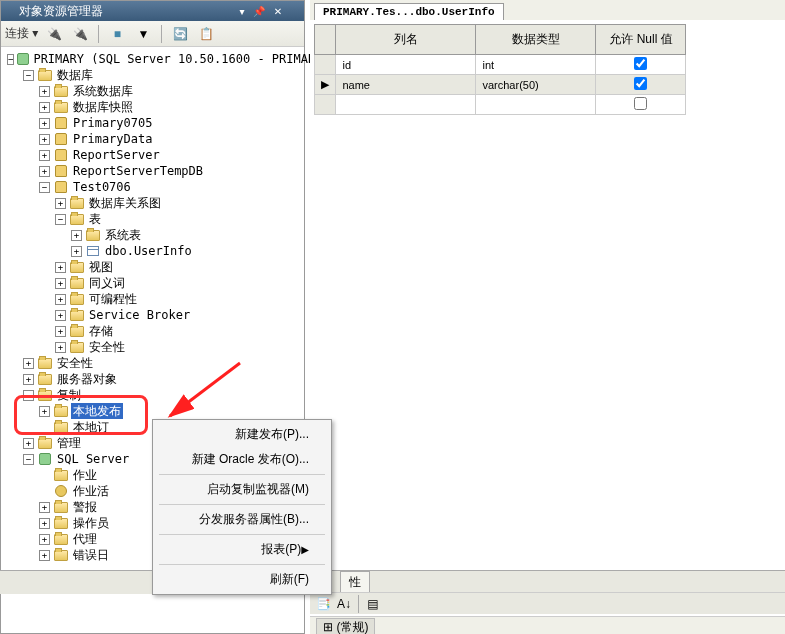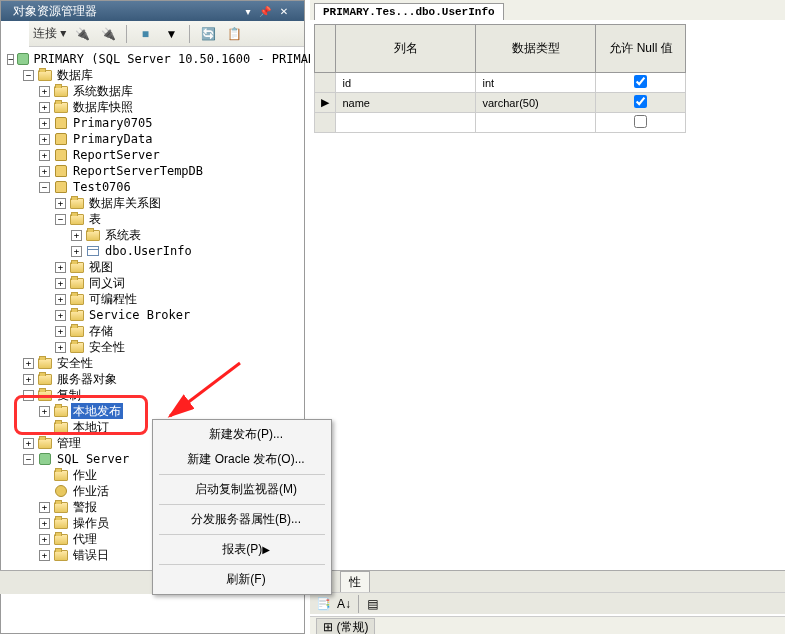--- a/index.html
+++ b/index.html
@@ -1,22 +1,22 @@
 <!DOCTYPE html>
 <html><head>
 <meta charset="utf-8">
 <style>
 * { box-sizing: border-box; margin: 0; padding: 0; }
 body { font-family: "Microsoft YaHei", SimSun, Tahoma, sans-serif; font-size: 12px; background: #fff; width: 785px; height: 634px; overflow: hidden; position: relative; }
 .panel-left { position: absolute; left: 0; top: 0; width: 305px; height: 634px; border: 1px solid #999; background: #fff; }
-.panel-title { background: linear-gradient(to bottom, #5a7a9a, #3a5a7a); color: #fff; padding: 2px 12px; height: 20px; display: flex; justify-content: space-between; align-items: center; font-size: 12px; }
+.panel-title { background: linear-gradient(to bottom, #5a7a9a, #3a5a7a); color: #fff; padding: 2px 18px; height: 20px; display: flex; justify-content: space-between; align-items: center; font-size: 12px; }
 .title-text { font-weight: normal; }
 .title-btns { display: flex; gap: 2px; }
 .title-btn { width: 16px; height: 14px; display: inline-flex; align-items: center; justify-content: center; cursor: pointer; color: #fff; font-size: 10px; }
-.toolbar { background: linear-gradient(to bottom, #f5f5f0, #e8e8e0); border-bottom: 1px solid #ccc; padding: 2px 4px; height: 26px; display: flex; align-items: center; gap: 6px; margin-left: 28px; }
+.toolbar { background: linear-gradient(to bottom, #f5f5f0, #e8e8e0); border-bottom: 1px solid #ccc; padding: 2px 4px; height: 26px; display: flex; align-items: center; gap: 6px; }
 .tb-btn { display: inline-flex; align-items: center; justify-content: center; width: 20px; height: 20px; cursor: pointer; }
 .tb-text { color: #333; }
 .sep { display: inline-block; width: 1px; height: 18px; background: #aaa; margin: 0 2px; }
 .tree { padding: 4px 2px; overflow: visible; height: calc(100% - 46px); background: #fff; }
 .node { display: flex; align-items: center; height: 16px; line-height: 16px; white-space: nowrap; cursor: default; }
 .exp { width: 11px; height: 11px; border: 1px solid #888; display: inline-flex; align-items: center; justify-content: center; font-size: 9px; margin-right: 3px; background: #fff; cursor: pointer; font-family: monospace; line-height: 1; }
 .exp-none { width: 11px; height: 11px; margin-right: 3px; display: inline-block; }
 .ico { width: 16px; height: 14px; display: inline-flex; align-items: center; justify-content: center; margin-right: 2px; }
 .folder { width: 14px; height: 11px; background: linear-gradient(to bottom, #ffe9a8, #e8c860); border: 1px solid #c0a040; border-radius: 1px; position: relative; }
 .folder::before { content: ""; position: absolute; top: -3px; left: 0; width: 5px; height: 3px; background: #e8c860; border: 1px solid #c0a040; border-bottom: none; }
@@ -24,28 +24,28 @@
 .srv-ico { width: 12px; height: 12px; background: #8fd090; border: 1px solid #5a9a5a; border-radius: 2px; }
 .tbl-ico { width: 12px; height: 10px; background: #fff; border: 1px solid #6a8ab0; display: inline-block; position: relative; }
 .tbl-ico::before { content:""; position:absolute; top:2px; left:0; right:0; height:1px; background:#6a8ab0; }
 .job-ico { width: 12px; height: 12px; background: #e8c860; border: 1px solid #b09030; border-radius: 50%; }
 .lbl { padding: 0 2px; font-family: "SimSun", monospace; font-size: 12px; }
 .sel { background: #316ac5; color: #fff; }
 .i0{padding-left:4px}.i1{padding-left:20px}.i2{padding-left:36px}.i3{padding-left:52px}.i4{padding-left:68px}
 .highlight-box { position: absolute; border: 3px solid #ff3030; border-radius: 8px; pointer-events: none; }
 .arrow { position: absolute; pointer-events: none; }
 .ctx-menu { position: absolute; background: #f4f4f4; border: 1px solid #999; box-shadow: 2px 2px 4px rgba(0,0,0,0.3); padding: 2px; z-index: 100; width: 180px; }
-.ctx-item { padding: 4px 20px 4px 28px; cursor: default; font-family: SimSun, sans-serif; display:flex; justify-content:center; align-items:center;}
+.ctx-item { padding: 4px 20px 4px 28px; cursor: default; font-family: SimSun, sans-serif; display:flex; justify-content:flex-end; align-items:center;}
 .ctx-sep { height: 1px; background: #ccc; margin: 2px 4px; }
 .ctx-arrow { font-size: 10px; }
 .panel-right { position: absolute; left: 310px; top: 0; right: 0; bottom: 0; background: #fff; }
 .tab-bar { height: 20px; background: #f0f0e8; display: flex; align-items: flex-end; padding-left: 4px; }
 .tab { background: #fff; border: 1px solid #999; border-bottom: none; padding: 2px 8px; font-family: "Courier New", monospace; font-size: 11px; font-weight: bold; margin-top: 24px; }
 .grid { border-collapse: collapse; margin: 4px 0 0 4px; }
-.grid th { background: #e8e8e0; border: 1px solid #999; padding: 15px 0; font-weight: normal; font-size: 12px; }
+.grid th { background: #e8e8e0; border: 1px solid #999; padding: 6px 0; font-weight: normal; font-size: 12px; }
 .grid td { border: 1px solid #ccc; padding: 2px 6px; height: 18px; font-size: 11px; font-family: Tahoma, sans-serif; }
 .rowhdr { width: 18px; background: #e8e8e0; border: 1px solid #999; text-align: center; }
 .chk { text-align: center; }
 .grid tr.selrow td { background: #e8e8e0; }
 .bottom-bar { position: absolute; left: 0; right: 0; bottom: 40px; height: 24px; background: #e8e8e0; border-top: 1px solid #aaa; display: flex; align-items: center; padding-left: 340px; gap:2px; }
 .btab { background: #f5f5f0; border: 1px solid #aaa; padding: 2px 8px; font-size: 12px; }
 .bottom-toolbar { position: absolute; left: 310px; right: 0; bottom: 20px; height: 22px; background: #e8e8e0; border-top: 1px solid #ccc; display: flex; align-items: center; padding-left: 6px; gap: 4px; }
 .bt-ico { width: 16px; height: 16px; display: inline-flex; align-items: center; justify-content: center; }
 .bottom-status { position: absolute; left: 310px; right: 0; bottom: 0; height: 18px; background: #f0f0e8; border-top: 1px solid #ccc; padding: 2px 6px; font-size: 12px; }
 </style>

